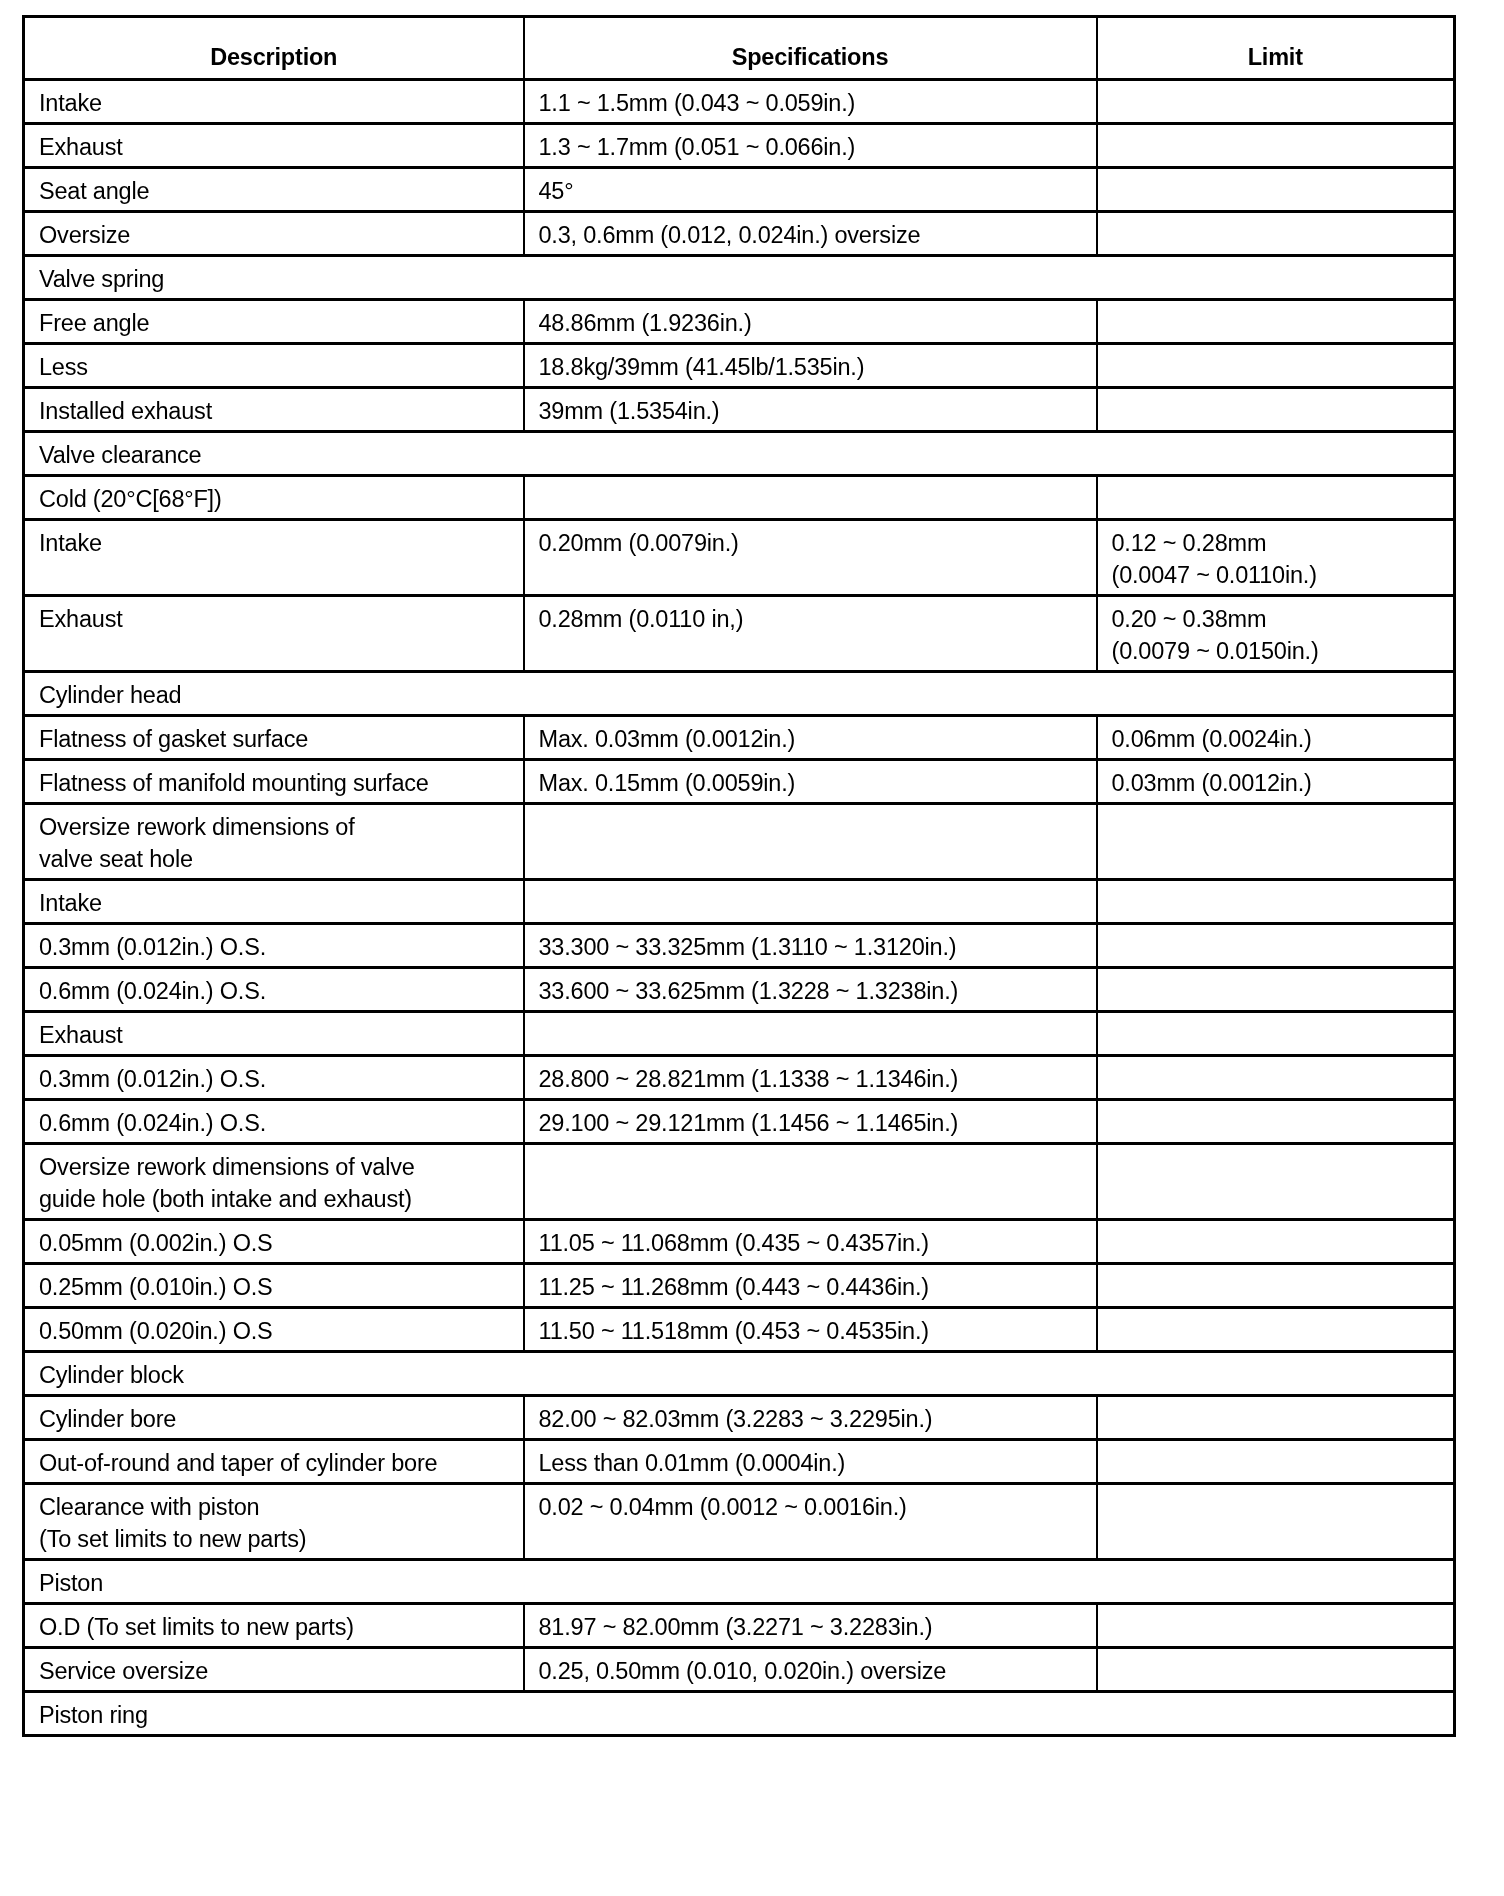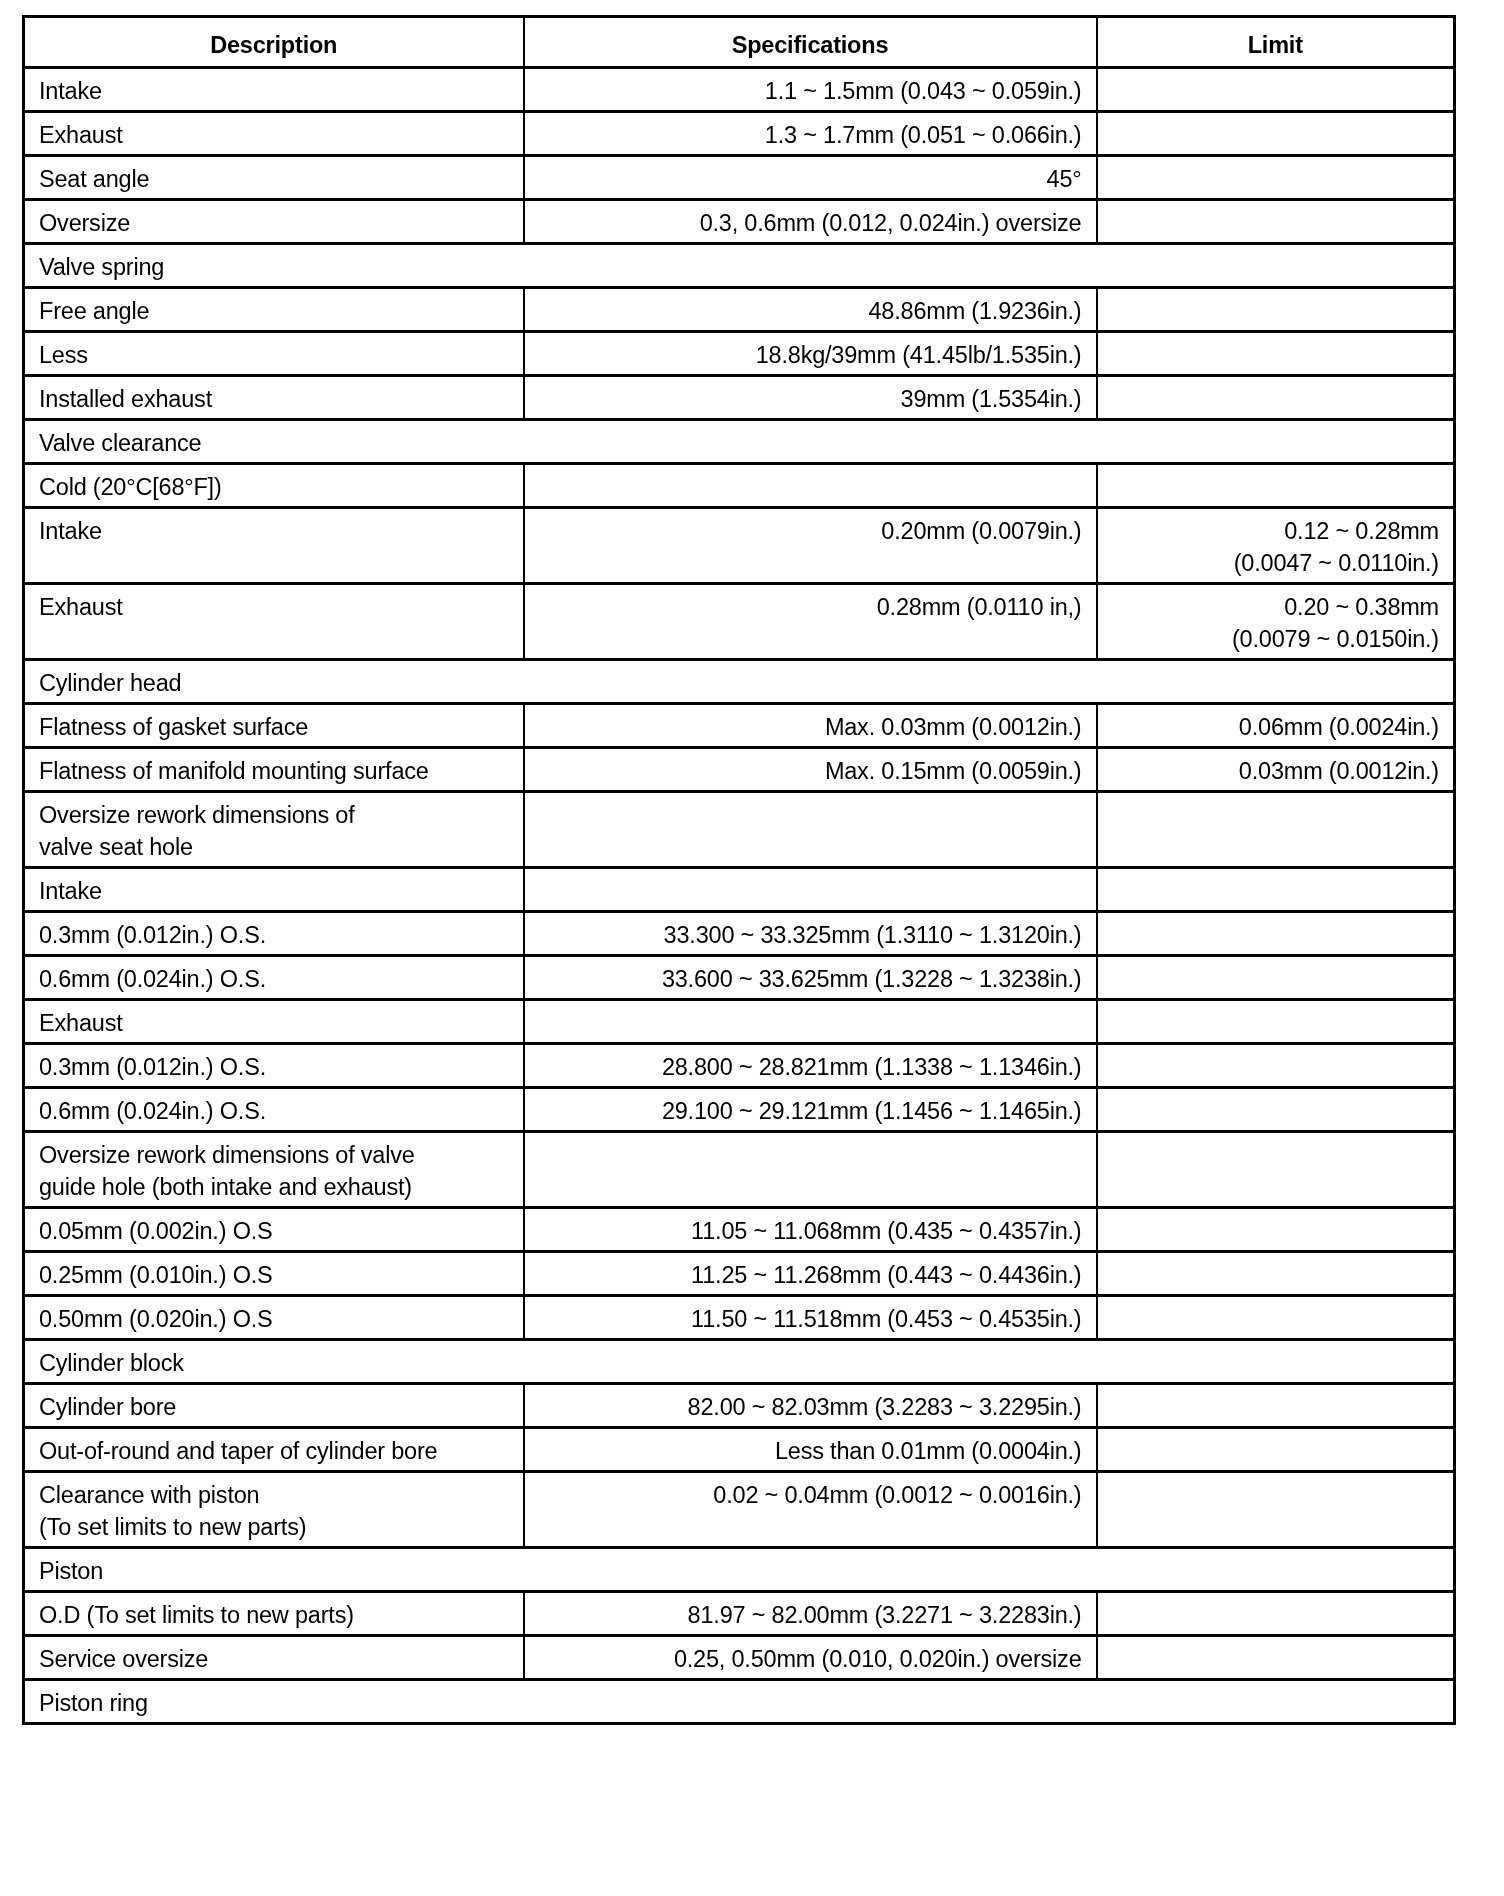--- a/index.html
+++ b/index.html
@@ -11,26 +11,26 @@
     border: 3px solid #000;
   }
   table.spec col.c1 { width: 500px; }
   table.spec col.c2 { width: 573px; }
   table.spec col.c3 { width: 358px; }
   table.spec th, table.spec td {
     border: 2px solid #000; border-top-width: 3px; border-bottom-width: 3px;
     padding: 0 14px; font-size: 23.5px; line-height: 32px; vertical-align: top;
     letter-spacing: -0.2px;
   }
-  table.spec th { font-weight: bold; height: 42px; vertical-align: middle; text-align: center; padding-top: 6px; }
+  table.spec th { font-weight: bold; height: 42px; vertical-align: middle; text-align: center; padding-top: 18px; }
   table.spec tr.r1 td { height: 44px; }
   table.spec tr.r2 td { height: 76px; }
   table.spec td { padding-top: 6px; box-sizing: border-box; }
   table.spec td.desc { text-align: left; }
-  table.spec td.spec, table.spec td.limit { text-align: right; }
+  table.spec td.spec, table.spec td.limit { text-align: left; }
   table.spec td.section { font-weight: normal; text-align: left; }
   .line { display: block; }
 </style>
 </head>
 <body>
 
 <table class="spec">
   <colgroup>
       <col class="c1">
       <col class="c2">

